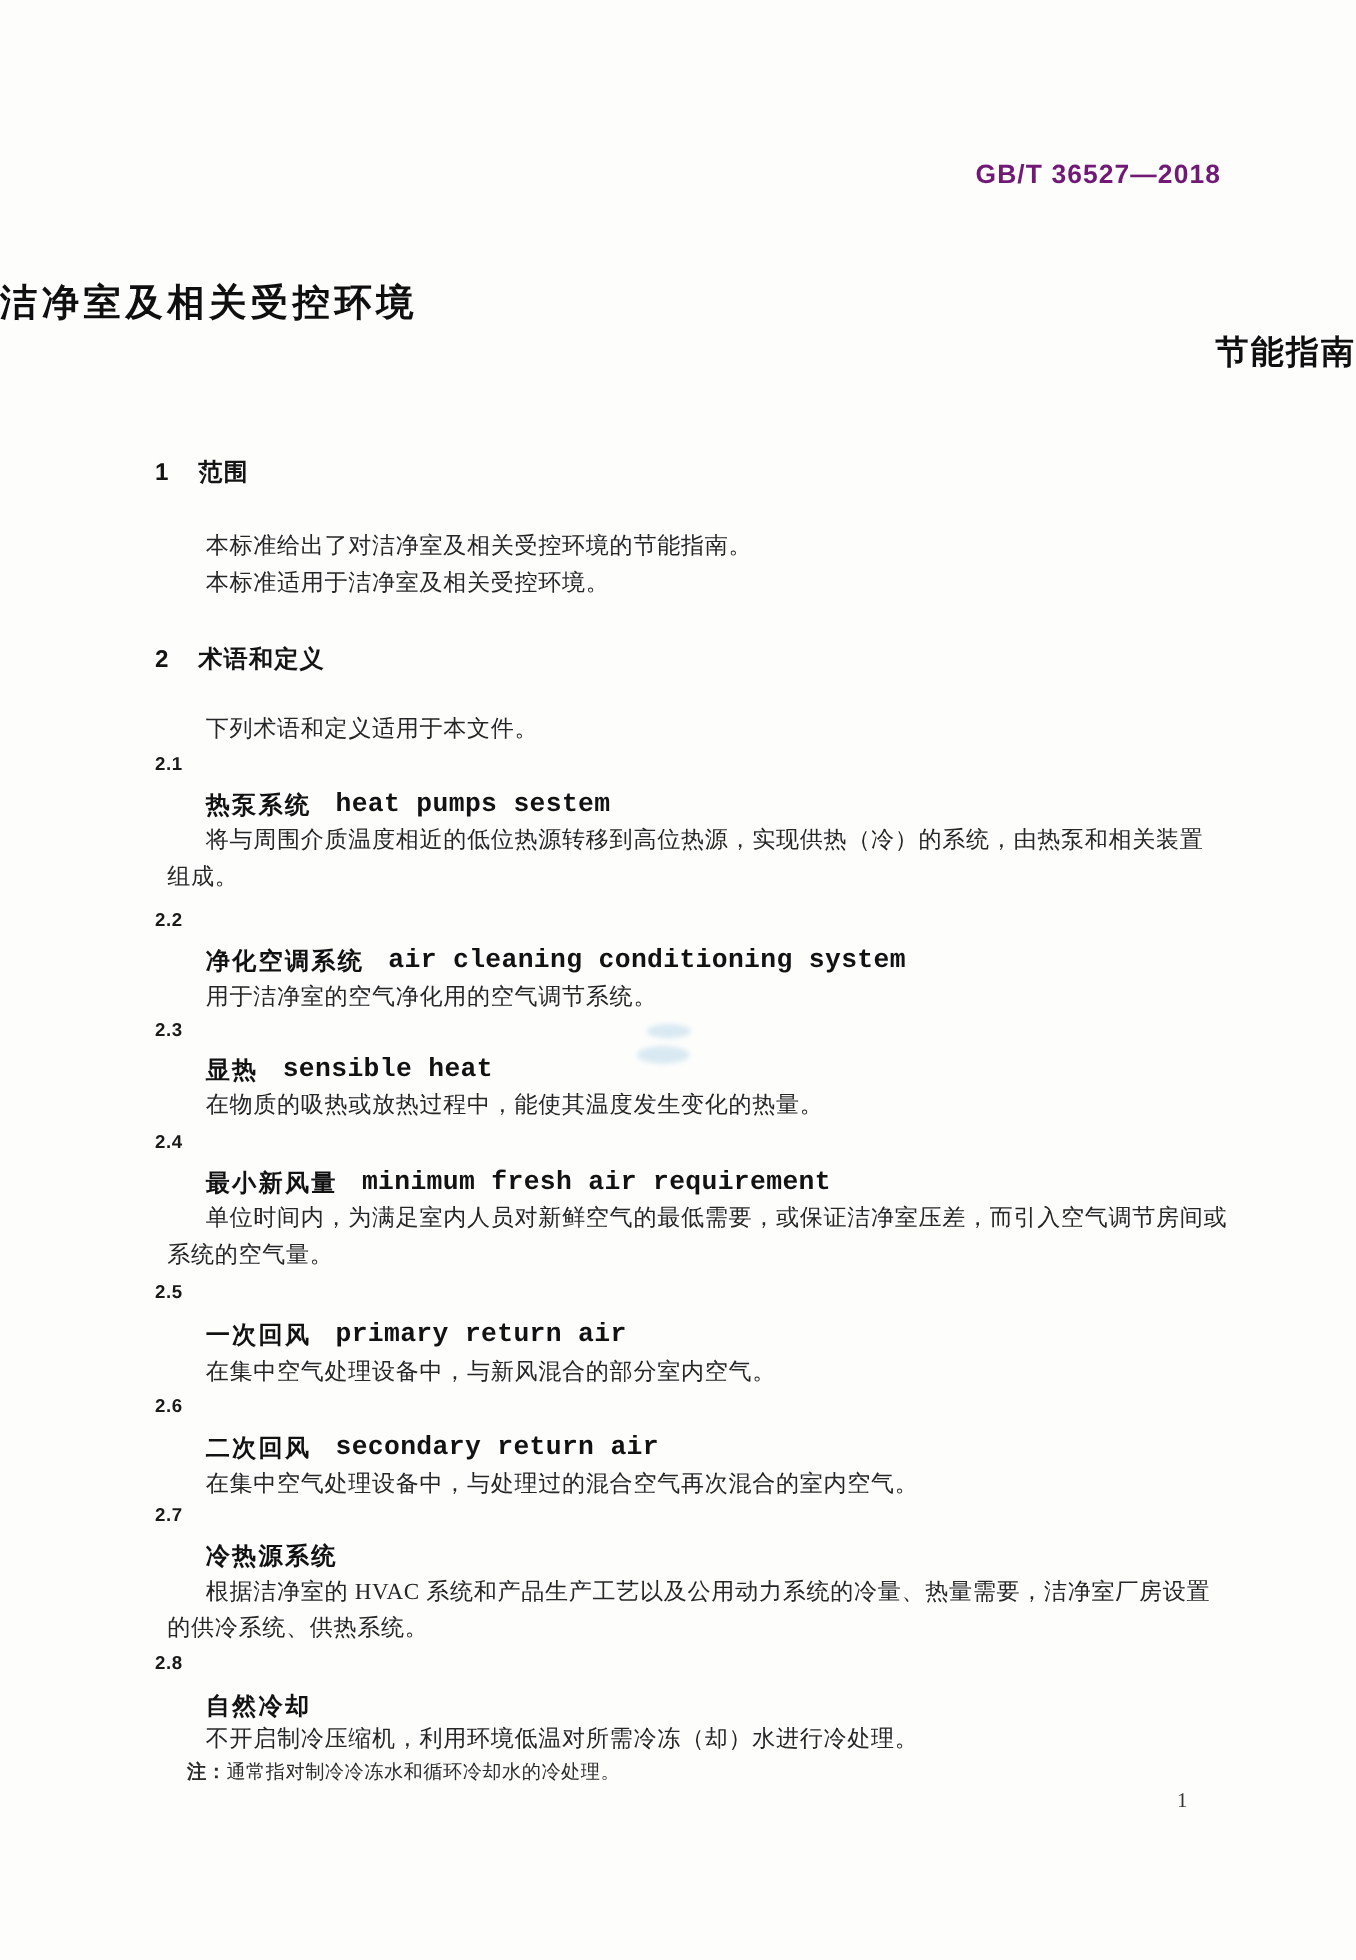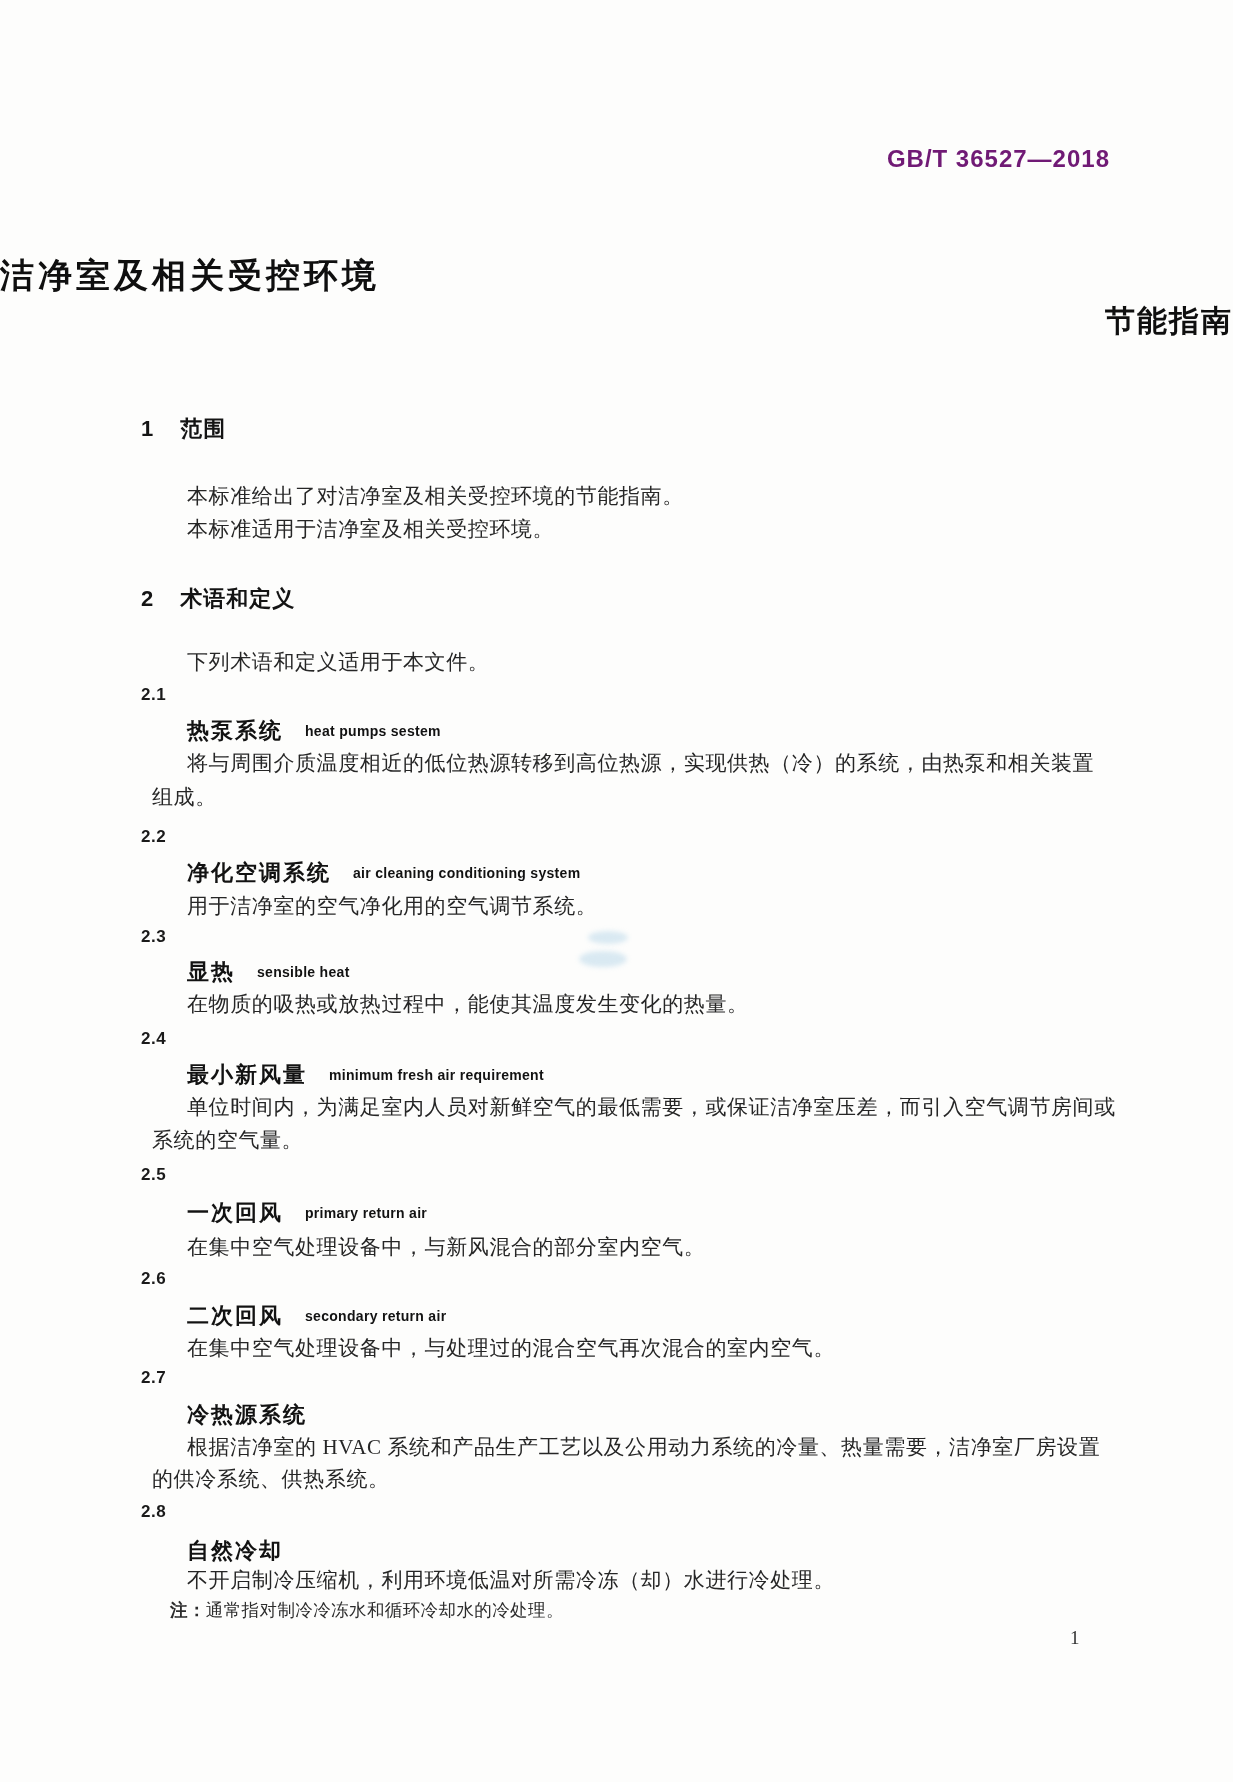--- a/index.html
+++ b/index.html
@@ -63,22 +63,22 @@
     letter-spacing: 0.5px;
   }
 
   
   .term-head { left: 187px; display: flex; align-items: center; gap: 22px; }
   .term-zh {
     font-family: "Liberation Sans", sans-serif;
     font-weight: 700; font-size: 22px; letter-spacing: 2px; color: #121212;
   }
   .term-en {
-    font-family: Liberation Sans, sans-serif;
-    font-weight: 700; font-size: 14px; letter-spacing: 0.3px; color: #121212;
+    font-family: Liberation Mono, monospace;
+    font-weight: 700; font-size: 24px; letter-spacing: 0.3px; color: #121212;
   }
 
   
   .note-ln { left: 170px; font-size: 17.5px; letter-spacing: 0.4px; color: #2c2c2c; }
   .note-label { font-weight: 700; font-family: "Liberation Sans", sans-serif; }
 
   
   .page-num { left: 1070px; top: 1628px; font-size: 19px; color: #333333; }
 
   

